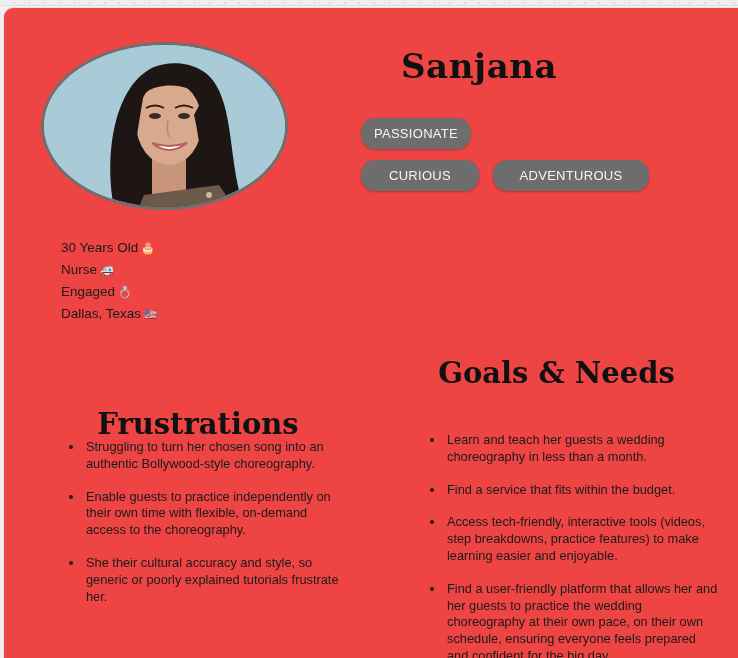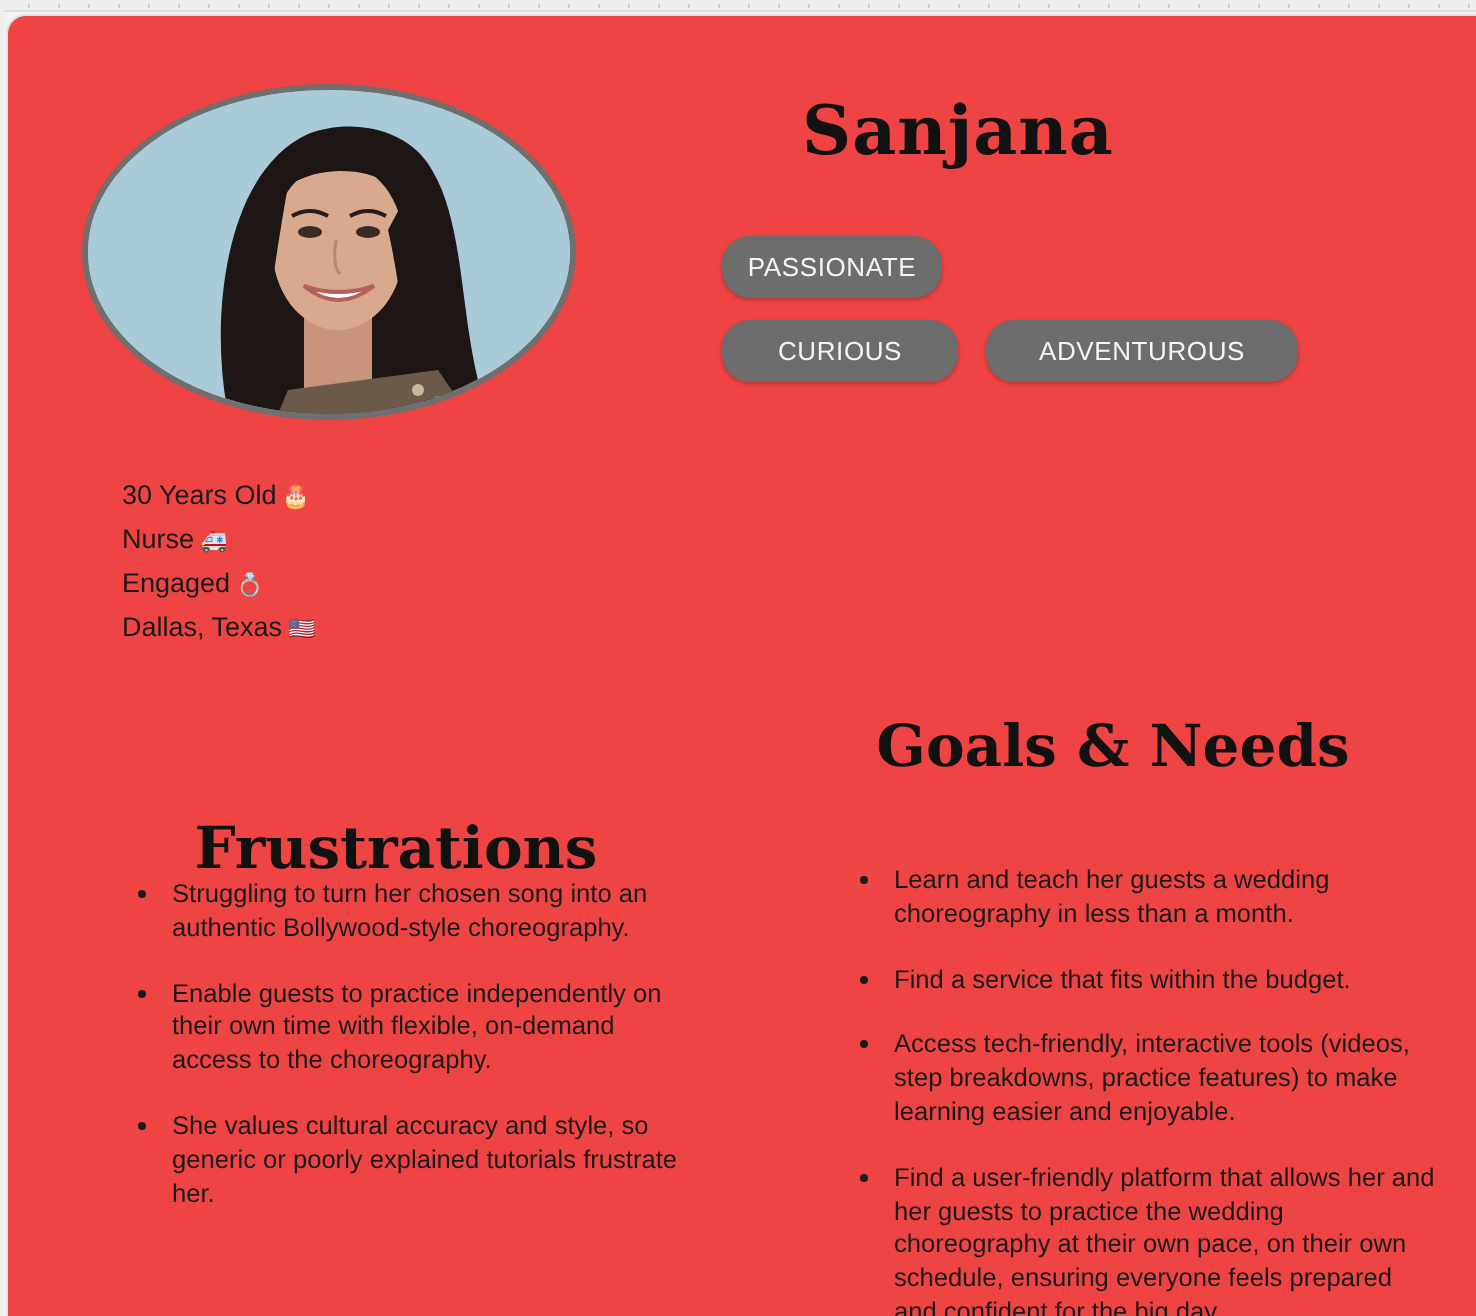--- a/index.html
+++ b/index.html
@@ -165,21 +165,21 @@
     <div class="fact">
       <span>Dallas, Texas</span><span class="emoji">🇺🇸</span>
     </div>
   </div>
 
 
   <div class="section-title" style="left:54px; top:361px; width:280px;margin-top:38px;">Frustrations</div>
   <ul class="list" style="left:44px; top:415px; width:290px;">
     <li>Struggling to turn her chosen song into an authentic Bollywood-style choreography.</li>
     <li>Enable guests to practice independently on their own time with flexible, on-demand access to the choreography.</li>
-    <li>She values cultural accuracy and style, so generic or poorly explained tutorials frustrate her.</li>
+    <li>She their cultural accuracy and style, so generic or poorly explained tutorials frustrate her.</li>
   </ul>
 
   <div class="section-title" style="left:415px; top:348px; width:275px;">Goals &amp; Needs</div>
   <ul class="list" style="left:405px; top:408px; width:305px;">
     <li>Learn and teach her guests a wedding choreography in less than a month.</li>
     <li>Find a service that fits within the budget.</li>
     <li>Access tech-friendly, interactive tools (videos, step breakdowns, practice features) to make learning easier and enjoyable.</li>
     <li>Find a user-friendly platform that allows her and her guests to practice the wedding choreography at their own pace, on their own schedule, ensuring everyone feels prepared and confident for the big day.</li>
   </ul>
 

